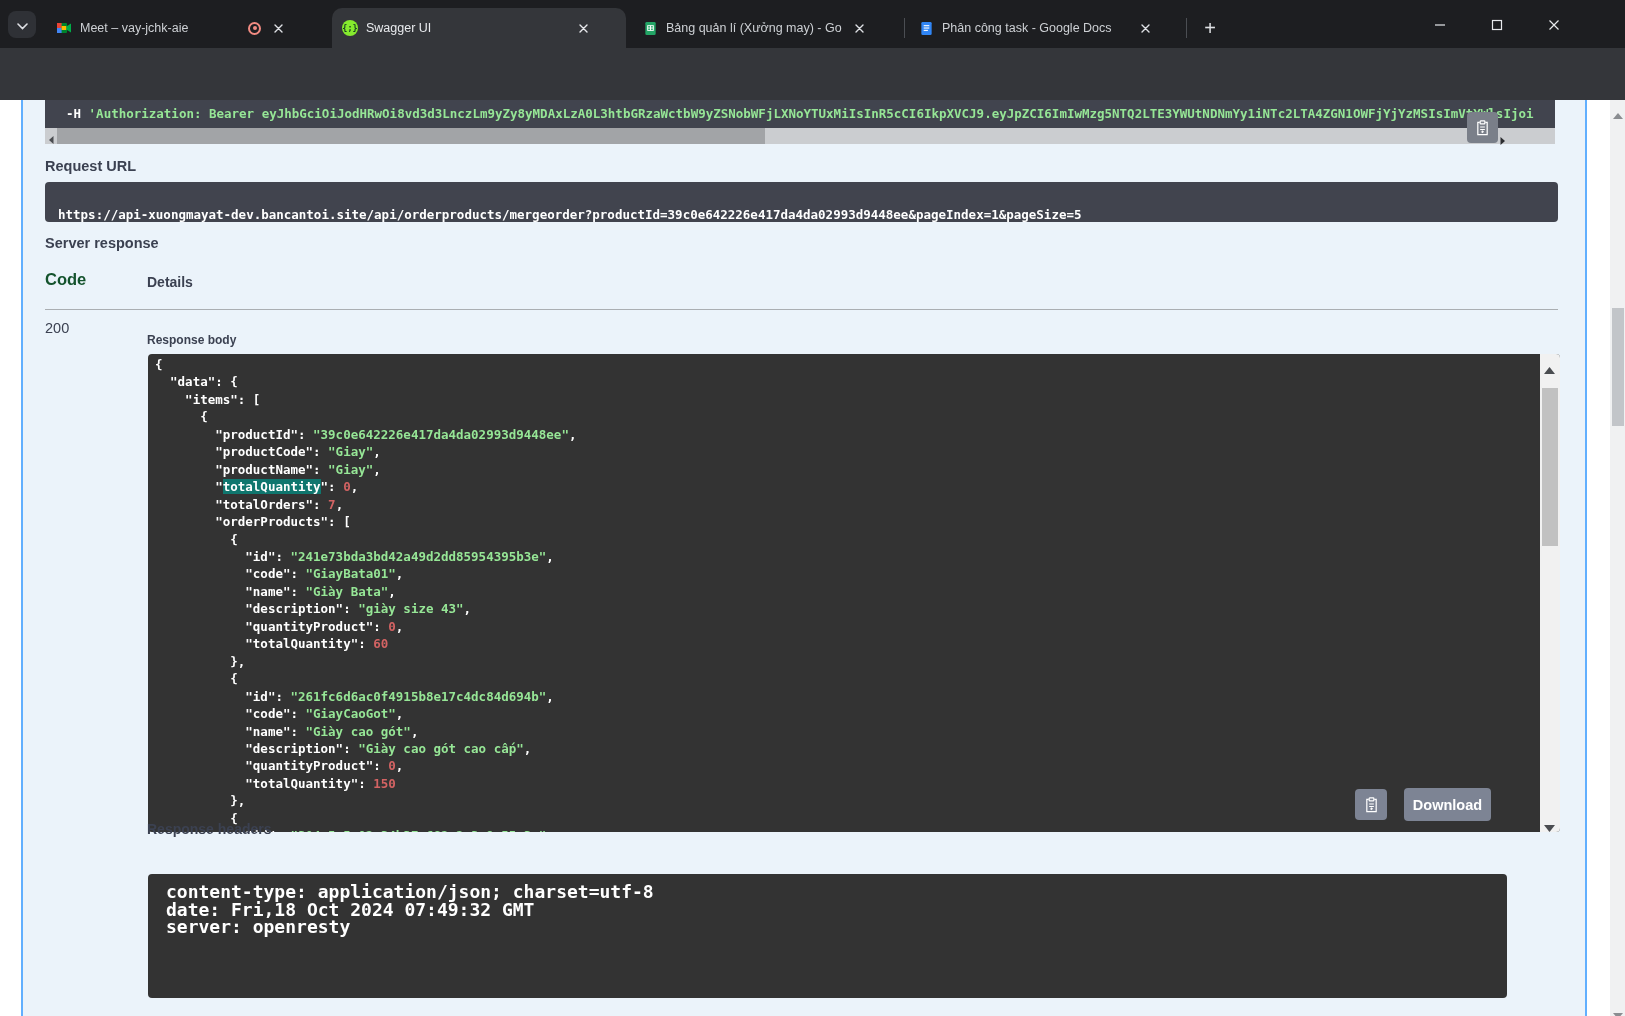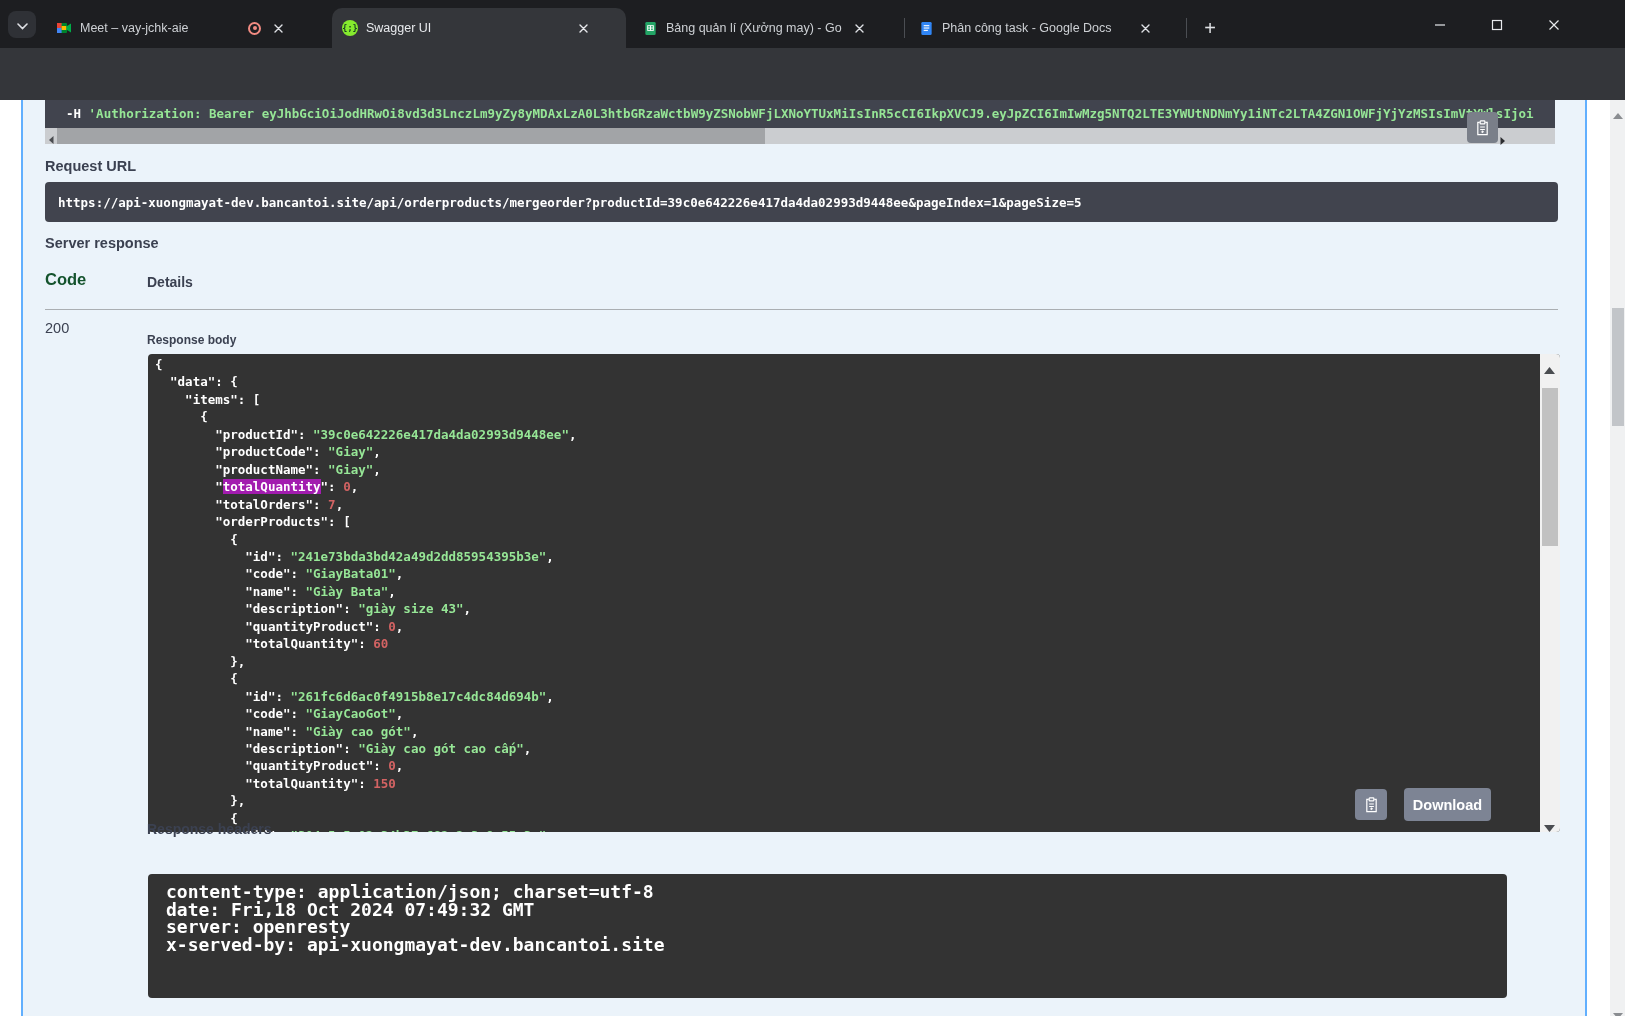--- a/index.html
+++ b/index.html
@@ -48,31 +48,31 @@
   .page { left:0; top:100px; width:1625px; height:916px; background:#ffffff; }
   .opblock-bg { left:23px; top:0; width:1562px; height:916px; background:#ebf3fa; }
   .ob-border { top:0; width:2px; height:916px; background:#61affe; }
 
   .mono { font-family:"DejaVu Sans Mono","Liberation Mono",monospace; font-weight:bold; }
   .lbl { color:#3b4151; font-size:14.5px; font-weight:600; }
 
   .curl-bar { left:45px; top:0; width:1510px; height:28px; background:#41444e; overflow:hidden; }
   .curl-text { padding:6px 0 0 21px; font-size:12.5px; white-space:pre; }
   .sg-w { color:#ffffff; } .sg-s { color:#96e696; } .sg-n { color:#d36363; }
-  .sg-h { color:#ffffff; background:#a21caf;text-align:center; }
+  .sg-h { color:#ffffff; background:#0f766e;text-align:center; }
 
   .hscroll { left:45px; top:28px; width:1510px; height:16px; background:#cbcdd0; }
   .hscroll .larr { position:absolute; left:2px; top:3px; }
   .hscroll .thumb { position:absolute; left:12px; top:0; width:708px; height:16px; background:#a2a4a7; }
   .curl-copy { left:1467px; top:12px; width:31px; height:31px; background:#7a7f89; border-radius:4px;
                display:flex; align-items:center; justify-content:center; }
   .curl-arr { left:1499px; top:32px; }
 
   .requrl-bar { left:45px; top:82px; width:1513px; height:40px; background:#41444e; border-radius:4px;
-                display:flex; align-items:center; overflow:hidden; }
+                display:flex; align-items:flex-end; overflow:hidden; }
   .requrl-bar .mono { padding-left:13px; font-size:12.5px; color:#fff; white-space:nowrap; }
 
   .hr { left:45px; top:209px; width:1513px; height:1px; background:rgba(90,90,90,.45); }
 
   .body-panel { left:148px; top:254px; width:1412px; height:478px; background:#333333; border-radius:4px; overflow:hidden; }
   .body-code { position:absolute; left:7px; top:2px; font-size:12.5px; }
   .code-line { line-height:17.45px; white-space:pre; }
   .vscroll { position:absolute; right:0; top:0; width:20px; height:478px; background:#f1f1f1; }
   .vthumb { position:absolute; left:2px; top:34px; width:16px; height:158px; background:#c1c1c1; }
   .varr { position:absolute; left:4px; }
@@ -340,21 +340,20 @@
         <path d="M5.5 7.5h5M5.5 10h5M9.5 12.5 7 12.5m0 0 1.2-1.2M7 12.5l1.2 1.2" stroke="#fff" stroke-width="1.1" fill="none"></path>
       </svg>
   </div>
   <div class="abs gray-btn dl-btn">Download</div>
 
   <div class="abs lbl" style="left:147px; top:721px; font-size:14px;">Response headers</div>
   <div class="abs hdr-panel mono">
       <div class="code-line">content-type: application/json; charset=utf-8</div>
       <div class="code-line">date: Fri,18 Oct 2024 07:49:32 GMT</div>
       <div class="code-line">server: openresty</div>
-      <div class="code-line">x-served-by: api-xuongmayat-dev.bancantoi.site</div>
     </div>
 
   <div class="abs sliver">
     <span>Responses</span>
   </div>
 </div>
 
 <div class="pg-scroll">
   <span style="position:absolute; left:2.5px; top:5px;">
     <svg width="10" height="6" viewBox="0 0 10 6">

